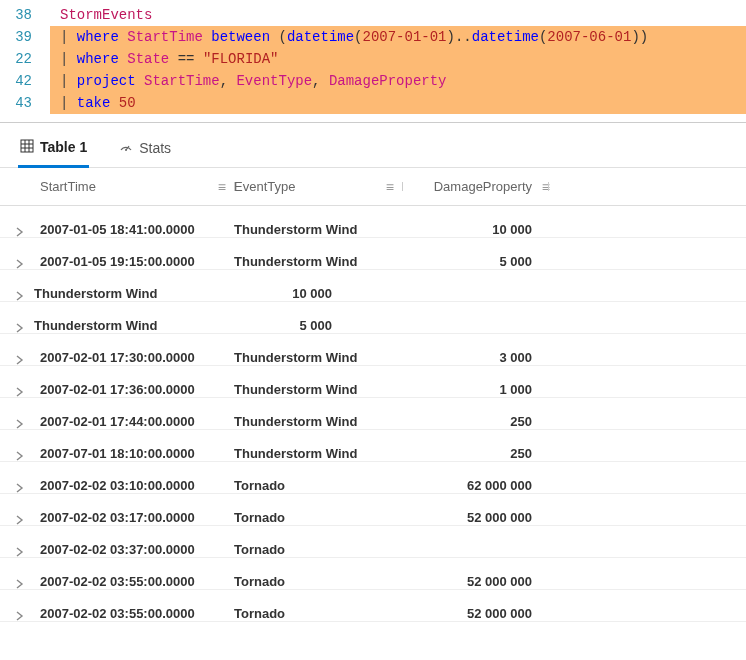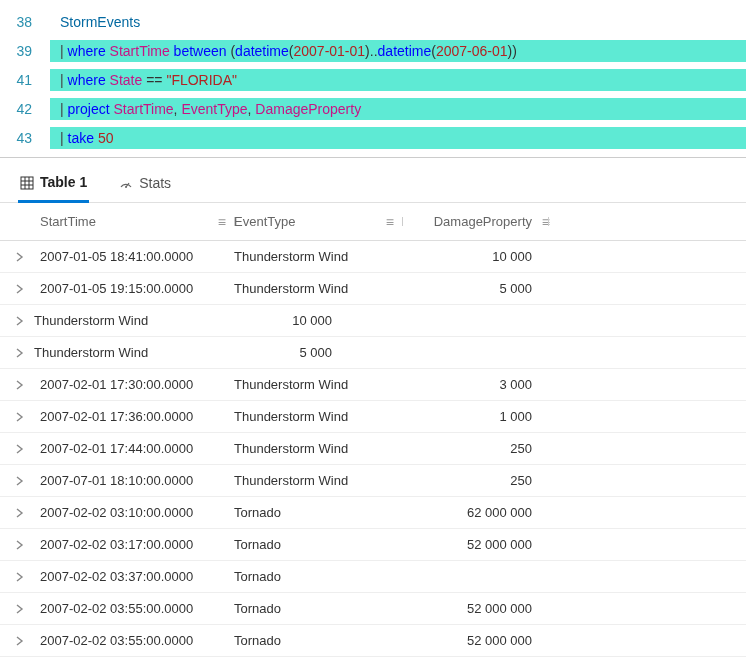--- a/index.html
+++ b/index.html
@@ -10,58 +10,57 @@
     background: #fff;
     width: 746px;
   }
   .editor {
     border-bottom: 1px solid #ccc;
     padding: 4px 0 8px 0;
   }
   .code-line {
     display: flex;
     align-items: flex-start;
-    font-family: Liberation Sans, sans-serif;
+    font-family: Liberation Mono, monospace;
     font-size: 14px;
     line-height: 22px;
     white-space: pre;
-    margin-top: 7px;
   }
   .line-num {
     width: 50px;
     text-align: right;
     padding-right: 18px;
     color: #2b91af;
     user-select: none;
   }
   .code-content {
     flex: 1;
     padding-left: 10px;
   }
-  .hl-line .code-content { background: #5eead4; }
-  .tk-table { color: #0369a1; }
+  .hl-line .code-content { background: #fdba74; }
+  .tk-table { color: #be185d; }
   .tk-pipe { color: #444; }
   .tk-keyword { color: #0000ff; }
   .tk-column { color: #c71585; }
   .tk-func { color: #0000ff; }
   .tk-paren { color: #333; }
   .tk-literal { color: #b22222; }
   .tk-op { color: #333; }
   .tk-string { color: #b22222; }
   .tk-num { color: #b22222; }
   .tabs {
     display: flex;
     align-items: center;
     padding: 10px 18px 0 18px;
     gap: 28px;
     border-bottom: 1px solid #e0e0e0;
   }
   .tab {
     display: flex;
-    align-items: flex-end;
+    align-items: flex-start;
     gap: 6px;
     padding: 6px 2px 10px 2px;
     cursor: pointer;
     color: #555;
     font-size: 14px;
   }
   .tab.active {
     color: #222;
     font-weight: 600;
     border-bottom: 3px solid #0078d4;
@@ -93,42 +92,43 @@
   .col-damage .menu-icon { right: -2px; }
   .vline {
     position: absolute;
     right: -1px; top: 20%; bottom: 20%;
     width: 1px;
     background: #ccc;
   }
   .grid-body {}
   .row {
     display: flex;
-    align-items: center;
+    align-items: flex-end;
     border-bottom: 1px solid #eee;
     height: 32px;
     padding: 0 6px;
     color: #333;
+    font-weight: bold;
   }
   .row .col-expand {
     color: #888;
     display: flex;
     justify-content: center;
     align-items: center;
     font-size: 11px;
   }
   .row .col-damage { font-variant-numeric: tabular-nums; }
 </style>
 </head>
 <body>
 
 <div class="editor" id="editor">
     <div class="code-line"><span class="line-num">38</span><span class="code-content"><span class="tk-table">StormEvents</span></span></div>
     <div class="code-line hl-line"><span class="line-num">39</span><span class="code-content"><span class="tk-pipe">| </span><span class="tk-keyword">where </span><span class="tk-column">StartTime </span><span class="tk-keyword">between </span><span class="tk-paren">(</span><span class="tk-func">datetime</span><span class="tk-paren">(</span><span class="tk-literal">2007-01-01</span><span class="tk-paren">)</span><span class="tk-op">..</span><span class="tk-func">datetime</span><span class="tk-paren">(</span><span class="tk-literal">2007-06-01</span><span class="tk-paren">))</span></span></div>
-    <div class="code-line hl-line"><span class="line-num">41</span><span class="code-content"><span class="tk-pipe">| </span><span class="tk-keyword">where </span><span class="tk-column">State </span><span class="tk-op">== </span><span class="tk-string">"FLORIDA"</span></span></div>
+    <div class="code-line hl-line"><span class="line-num">22</span><span class="code-content"><span class="tk-pipe">| </span><span class="tk-keyword">where </span><span class="tk-column">State </span><span class="tk-op">== </span><span class="tk-string">"FLORIDA"</span></span></div>
     <div class="code-line hl-line"><span class="line-num">42</span><span class="code-content"><span class="tk-pipe">| </span><span class="tk-keyword">project </span><span class="tk-column">StartTime</span><span class="tk-op">, </span><span class="tk-column">EventType</span><span class="tk-op">, </span><span class="tk-column">DamageProperty</span></span></div>
     <div class="code-line hl-line"><span class="line-num">43</span><span class="code-content"><span class="tk-pipe">| </span><span class="tk-keyword">take </span><span class="tk-num">50</span></span></div>
   </div>
 
 <div class="tabs">
   <div class="tab active">
     <span class="tab-icon">
       <svg width="14" height="14" viewBox="0 0 14 14">
           <rect x="1" y="1" width="12" height="12" fill="none" stroke="#333" stroke-width="1"></rect>
           <line x1="1" y1="5" x2="13" y2="5" stroke="#333" stroke-width="1"></line>

